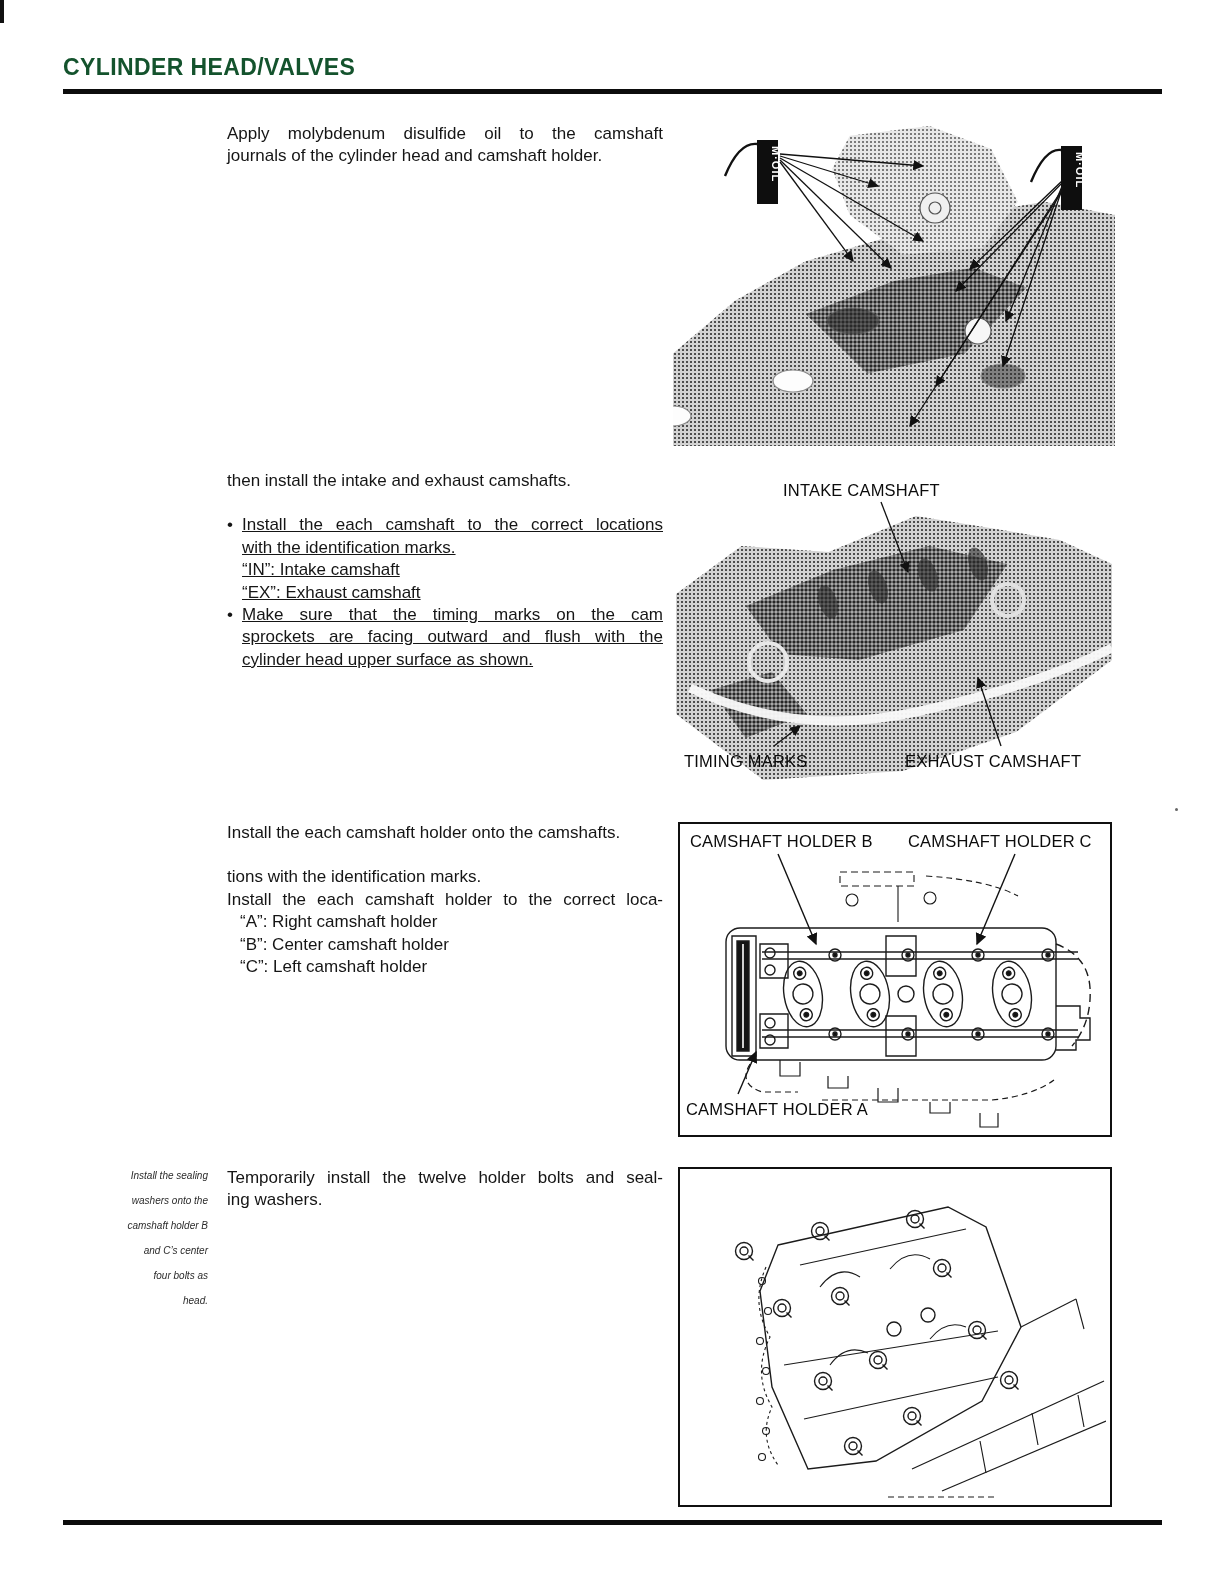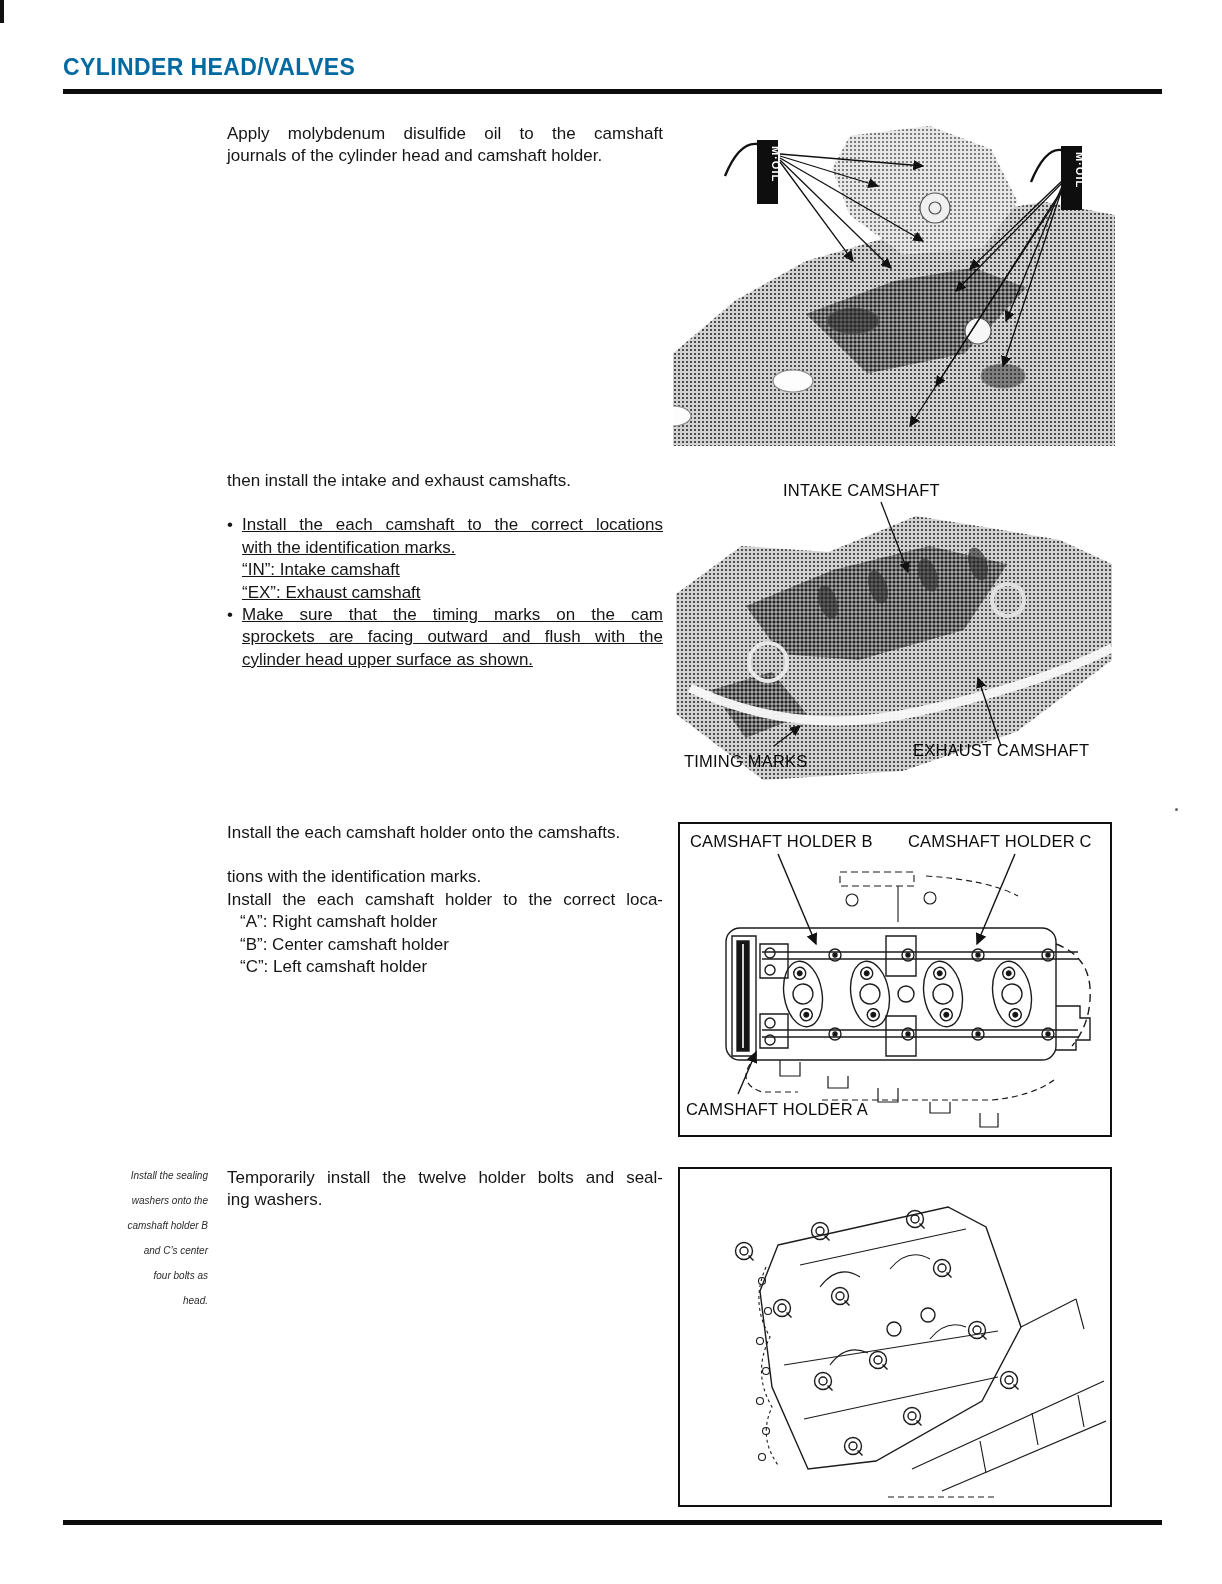--- a/index.html
+++ b/index.html
@@ -3,21 +3,21 @@
 <meta charset="utf-8">
 <style>
   html,body{margin:0;padding:0;background:#e8e8e8;}
   .page{
     position:relative;width:1222px;height:1584px;margin:0 auto;
     background:#ffffff;overflow:hidden;
     font-family:"Liberation Sans", sans-serif;color:#141414;
   }
   .abs{position:absolute;}
   
-  .title{left:63px;top:54px;font-size:23px;font-weight:bold;letter-spacing:.4px;color:#0369a1;}
+  .title{left:63px;top:54px;font-size:23px;font-weight:bold;letter-spacing:.4px;color:#14532d;}
   .hrule{left:63px;top:89px;width:1099px;height:5px;background:#0c0c0c;}
   .frule{left:63px;top:1520px;width:1099px;height:5px;background:#0c0c0c;}
   .pagenum{left:60px;top:1612px;font-size:37px;font-weight:bold;letter-spacing:.5px;color:#0b0b0b;}
   .corner-mark{left:0;top:0;width:4px;height:23px;background:#111;}
   .dot-artifact{left:1175px;top:808px;width:3px;height:3px;background:#666;border-radius:50%;}
   
   .coltext{left:227px;width:436px;font-size:17px;line-height:22.4px;color:#151515;}
   .ln{display:block;}
   .jl{text-align:justify;text-align-last:justify;}
   .bullets{margin-top:22px;}
@@ -168,21 +168,21 @@
         </g>
       </g>
       <g stroke="#111" stroke-width="1.3">
         <line x1="205" y1="22" x2="232" y2="92" marker-end="url(#ah2)"></line>
         <line x1="98" y1="266" x2="124" y2="246" marker-end="url(#ah2)"></line>
         <line x1="325" y1="266" x2="302" y2="198" marker-end="url(#ah2)"></line>
       </g>
     </svg>
     <div class="figlabel" style="left:107px;top:1px;">INTAKE CAMSHAFT</div>
     <div class="figlabel" style="left:8px;top:272px;">TIMING MARKS</div>
-    <div class="figlabel" style="left:229px;top:261px;margin-left:8px;">EXHAUST CAMSHAFT</div>
+    <div class="figlabel" style="left:229px;top:272px;">EXHAUST CAMSHAFT</div>
   </div>
 
   <div class="abs coltext" style="top:822px;">
     <span class="ln">Install the each camshaft holder onto the camshafts.</span>
     <div class="gap22">
       <span class="ln">tions with the identification marks.</span>
       <span class="ln jl">Install the each camshaft holder to the correct loca-</span>
     </div>
     <div class="idlines">
       <span class="ln">“A”: Right camshaft holder</span>

